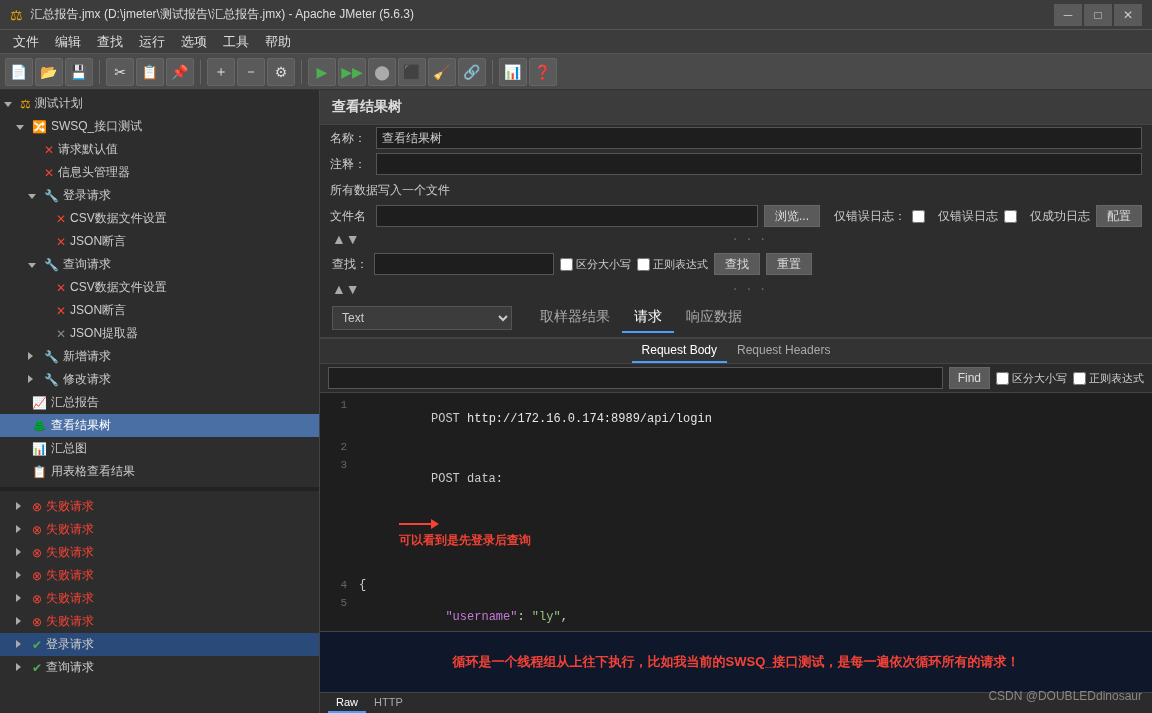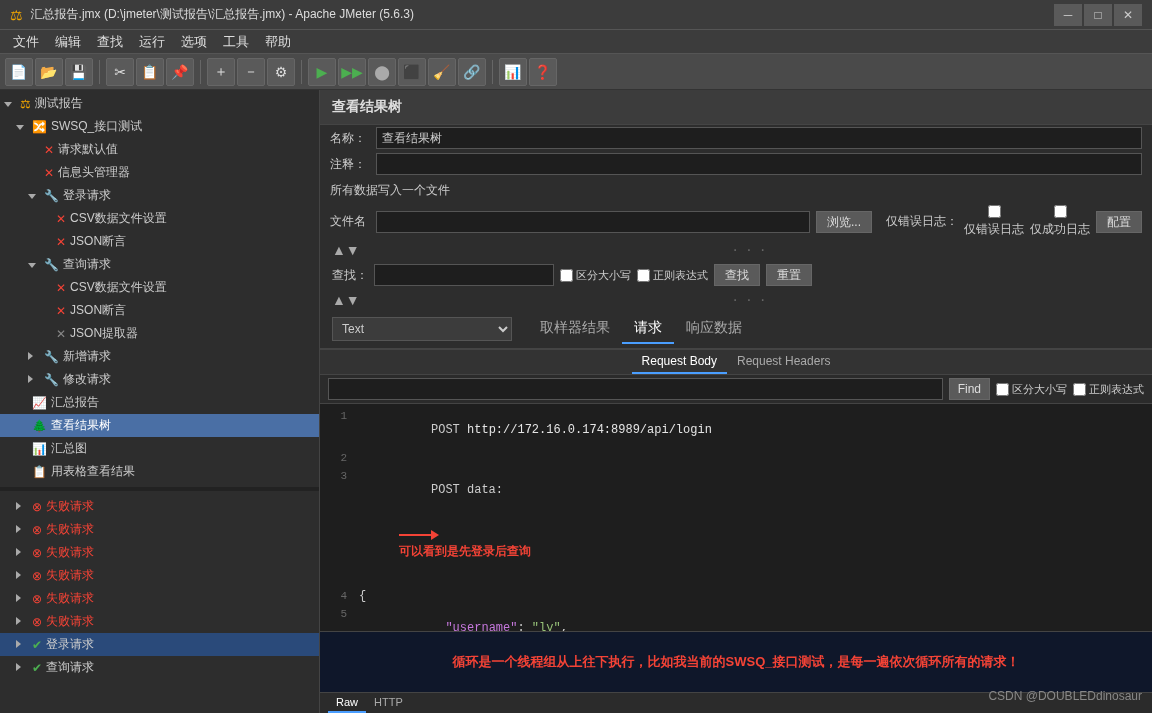--- a/index.html
+++ b/index.html
@@ -89,21 +89,21 @@
     .form-input {
       background: #1e1e1e;
       border: 1px solid #555;
       color: #ccc;
       padding: 2px 5px;
       font-size: 12px;
       height: 22px;
       flex: 1;
     }
 
-    .form-checkbox-label { display: flex; align-items: center; gap: 3px; color: #ccc; font-size: 12px; cursor: pointer; flex-direction: column; }
+    .form-checkbox-label { display: flex; align-items: center; gap: 13px; color: #ccc; font-size: 12px; cursor: pointer; }
 
     .btn-small {
       background: #5a5a5a;
       border: 1px solid #666;
       color: #ddd;
       padding: 2px 10px;
       cursor: pointer;
       font-size: 12px;
       height: 22px;
     }
@@ -368,21 +368,21 @@
 </div>
 
 <div class="main-layout">
 
   <div class="left-tree-panel">
     <div class="results-tree">
 
       <div class="tree-header">
         <span class="tree-expand"><span class="tri-down"></span></span>
         <span class="icon-plan">⚖</span>
-        <span>测试报告</span>
+        <span>测试计划</span>
       </div>
 
       <div class="tree-header tree-indent-1">
         <span class="tree-expand"><span class="tri-down"></span></span>
         <span style="color:#f0a500">🔀</span>
         <span>SWSQ_接口测试</span>
       </div>
 
       <div class="tree-header tree-indent-2">
         <span class="tree-expand"></span>

